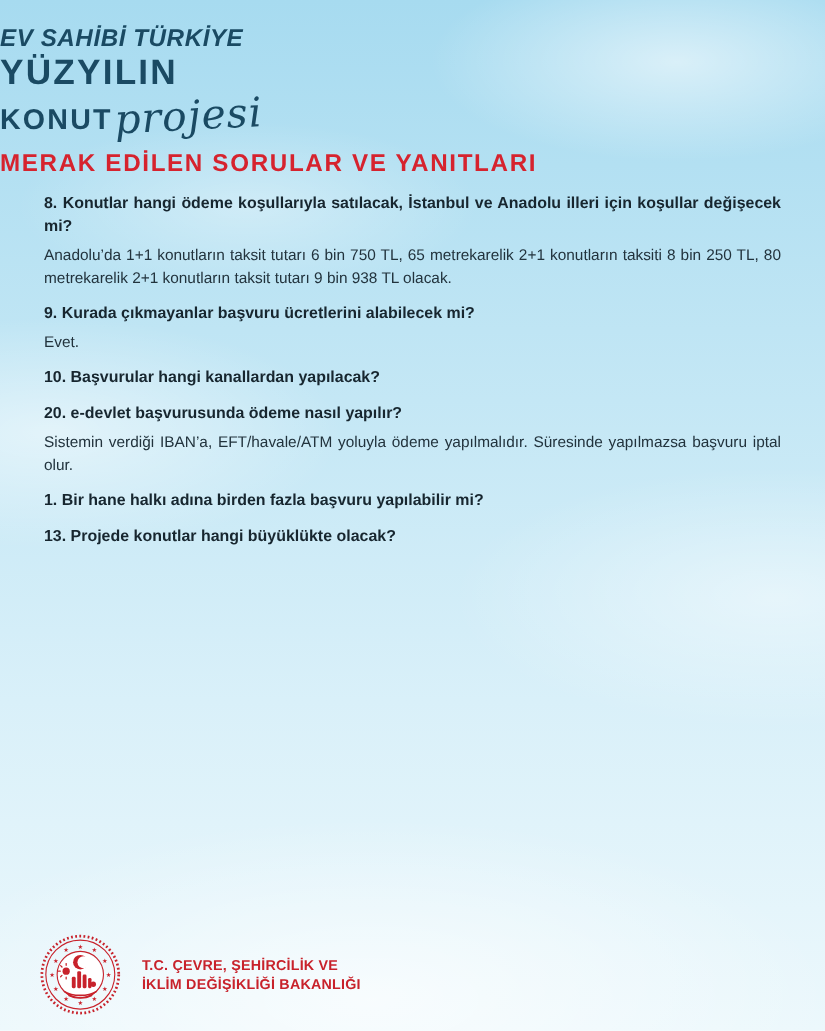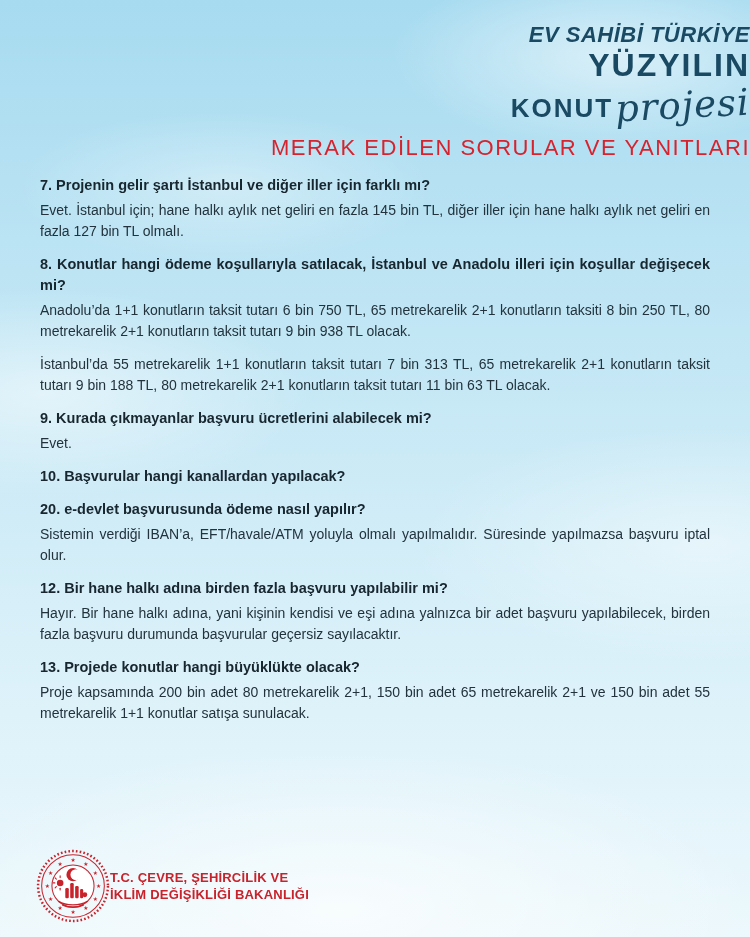--- a/index.html
+++ b/index.html
@@ -12,89 +12,82 @@
   .page{
     position:relative;width:750px;height:937px;overflow:hidden;
     background:
       radial-gradient(ellipse 320px 130px at 82% 6%, rgba(255,255,255,.55), transparent 70%),
       radial-gradient(ellipse 380px 150px at 6% 42%, rgba(255,255,255,.50), transparent 70%),
       radial-gradient(ellipse 420px 170px at 94% 58%, rgba(255,255,255,.45), transparent 70%),
       radial-gradient(ellipse 560px 220px at 45% 97%, rgba(255,255,255,.65), transparent 75%),
       radial-gradient(ellipse 300px 110px at 30% 20%, rgba(255,255,255,.35), transparent 70%),
       linear-gradient(180deg, var(--bg-top) 0%, #bfe5f4 32%, #d9f0f9 68%, var(--bg-bottom) 100%);
   }
-  header{padding-top:22px;text-align:right;color:var(--navy);}
+  header{padding-top:22px;text-align:left;color:var(--navy);}
   .h-line1{font-size:22px;font-weight:800;font-style:italic;letter-spacing:.5px;}
   .h-line2{font-size:32px;font-weight:900;letter-spacing:2px;line-height:1.05;margin-top:1px;}
   .h-line3{margin-top:-4px;height:44px;}
   .konut{font-size:26px;font-weight:900;letter-spacing:2px;vertical-align:middle;}
   .projesi{
     font-family:"DejaVu Serif",serif;font-style:italic;font-size:37px;
     letter-spacing:1px;margin-left:2px;position:relative;top:5px;display:inline-block;
     transform:rotate(-3deg);font-weight:400;
   }
   .section-title{
-    margin-top:12px;color:var(--red);font-size:22px;font-weight:400;letter-spacing:1.5px;
+    margin-top:12px;color:var(--red);font-size:22px;font-weight:700;letter-spacing:1.5px;
   }
   main{padding:14px 40px 0 40px;color:var(--text);}
   .qa{margin-bottom:12px;}
   .question{
     margin:0 0 4px 0;font-size:14.5px;font-weight:bold;line-height:21px;color:#17262f;
     text-align:justify;
   }
   .answer{
     margin:0 0 12px 0;font-size:14px;line-height:21px;text-align:justify;color:#22333d;
   }
   .answer:last-child{margin-bottom:0;}
   footer{
-    position:absolute;left:36px;bottom:14px;display:flex;align-items:center;gap:0;
+    position:absolute;left:36px;bottom:14px;display:flex;align-items:center;gap:19px;
   }
   .seal{width:74px;height:74px;flex:0 0 auto;}
   .ministry-name{color:var(--logo-red);font-weight:bold;font-size:13px;line-height:17px;letter-spacing:.2px;}
 </style>
 </head>
 <body>
 
 <div class="page">
 
   <header>
     <div class="h-line1">EV SAHİBİ TÜRKİYE</div>
     <div class="h-line2">YÜZYILIN</div>
     <div class="h-line3"><span class="konut">KONUT</span><span class="projesi">projesi</span></div>
     <div class="section-title">MERAK EDİLEN SORULAR VE YANITLARI</div>
   </header>
 
   <main id="faq">
       <section class="qa">
-        <h3 class="question">7. Projenin gelir şartı İstanbul ve diğer iller için farklı mı?</h3>
-        <p class="answer">Evet. İstanbul için; hane halkı aylık net geliri en fazla 145 bin TL, diğer iller için hane halkı aylık net geliri en fazla 127 bin TL olmalı.</p>
-      </section>
-      <section class="qa">
         <h3 class="question">8. Konutlar hangi ödeme koşullarıyla satılacak, İstanbul ve Anadolu illeri için koşullar değişecek mi?</h3>
         <p class="answer">Anadolu’da 1+1 konutların taksit tutarı 6 bin 750 TL, 65 metrekarelik 2+1 konutların taksiti 8 bin 250 TL, 80 metrekarelik 2+1 konutların taksit tutarı 9 bin 938 TL olacak.</p>
-        <p class="answer">İstanbul’da 55 metrekarelik 1+1 konutların taksit tutarı 7 bin 313 TL, 65 metrekarelik 2+1 konutların taksit tutarı 9 bin 188 TL, 80 metrekarelik 2+1 konutların taksit tutarı 11 bin 63 TL olacak.</p>
       </section>
       <section class="qa">
         <h3 class="question">9. Kurada çıkmayanlar başvuru ücretlerini alabilecek mi?</h3>
         <p class="answer">Evet.</p>
       </section>
       <section class="qa">
         <h3 class="question">10. Başvurular hangi kanallardan yapılacak?</h3>
       </section>
       <section class="qa">
         <h3 class="question">20. e-devlet başvurusunda ödeme nasıl yapılır?</h3>
-        <p class="answer">Sistemin verdiği IBAN’a, EFT/havale/ATM yoluyla olmalı yapılmalıdır. Süresinde yapılmazsa başvuru iptal olur.</p>
+        <p class="answer">Sistemin verdiği IBAN’a, EFT/havale/ATM yoluyla ödeme yapılmalıdır. Süresinde yapılmazsa başvuru iptal olur.</p>
       </section>
       <section class="qa">
-        <h3 class="question">12. Bir hane halkı adına birden fazla başvuru yapılabilir mi?</h3>
-        <p class="answer">Hayır. Bir hane halkı adına, yani kişinin kendisi ve eşi adına yalnızca bir adet başvuru yapılabilecek, birden fazla başvuru durumunda başvurular geçersiz sayılacaktır.</p>
+        <h3 class="question">1. Bir hane halkı adına birden fazla başvuru yapılabilir mi?</h3>
       </section>
       <section class="qa">
         <h3 class="question">13. Projede konutlar hangi büyüklükte olacak?</h3>
-        <p class="answer">Proje kapsamında 200 bin adet 80 metrekarelik 2+1, 150 bin adet 65 metrekarelik 2+1 ve 150 bin adet 55 metrekarelik 1+1 konutlar satışa sunulacak.</p>
       </section>
     </main>
 
   <footer>
     <svg class="seal" viewBox="0 0 72 72" aria-hidden="true">
       <g fill="none" stroke="#c8222b">
         <circle cx="36" cy="36" r="34" stroke-width="2.4" stroke-dasharray="1.6 2.1"></circle>
         <circle cx="36" cy="36" r="30.5" stroke-width="1"></circle>
         <circle cx="36" cy="36" r="20.5" stroke-width="1"></circle>
       </g>

